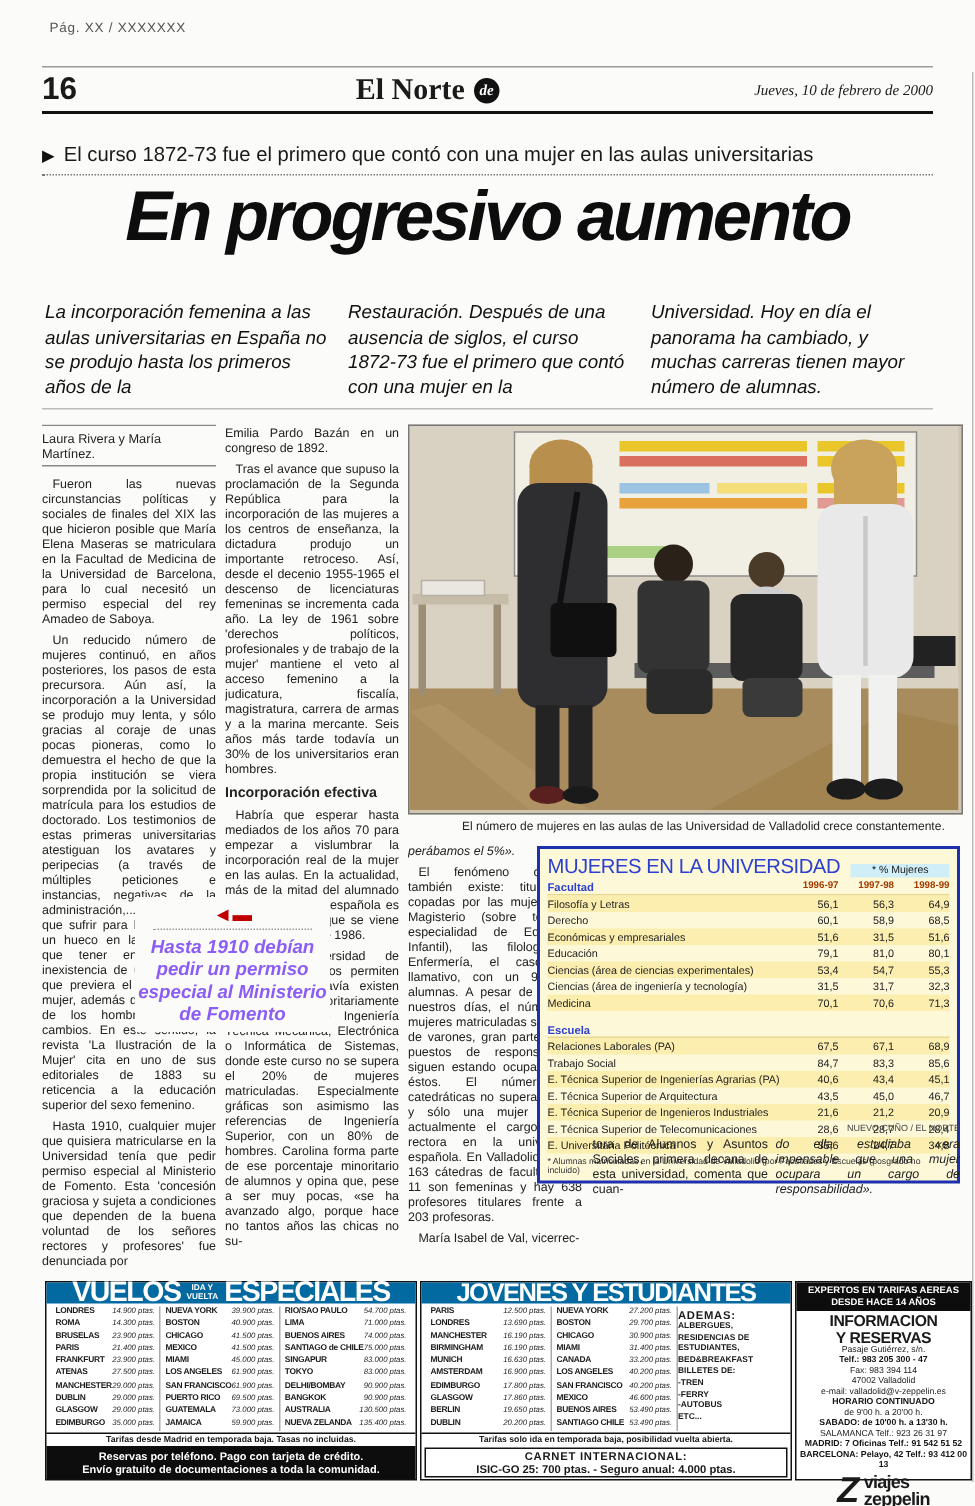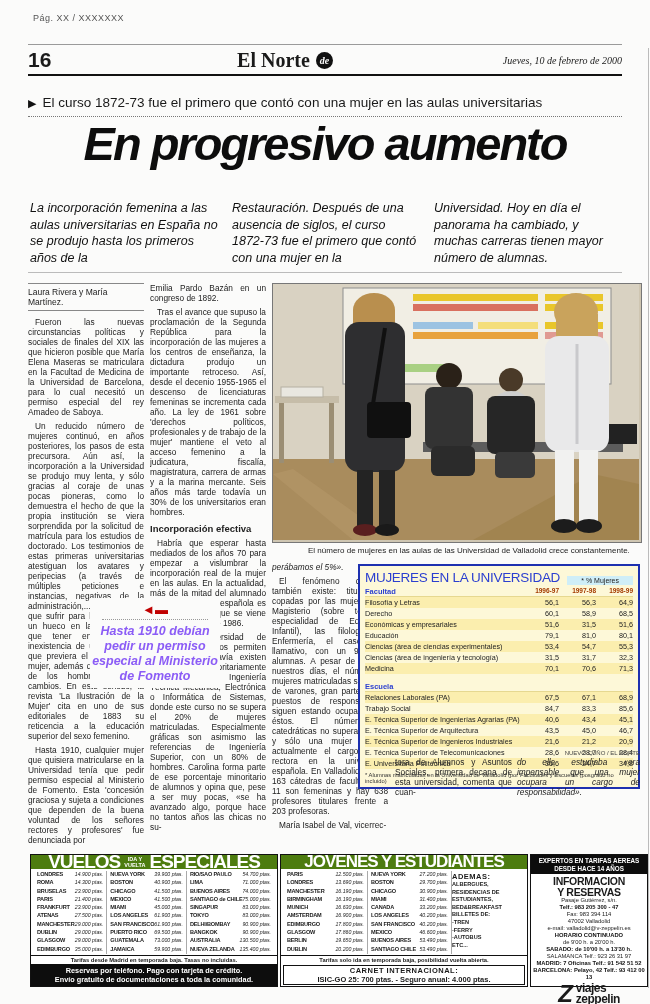--- a/index.html
+++ b/index.html
@@ -69,21 +69,21 @@
   .ut-credit{left:330px;top:467px;width:282px;text-align:right;font-size:6px;color:#444;}
 
   .below1{left:367px;top:474px;width:117px;height:56px;}
   .below2{left:489px;top:474px;width:123px;height:56px;}
 
   
   .ad{box-sizing:border-box;border:1px solid #111;background:#fff;}
   .ad-vuelos{left:30px;top:854px;width:248px;height:133px;}
   .ad-jov{left:280px;top:854px;width:248px;height:133px;}
   .ad-zep{left:530px;top:854px;width:118px;height:133px;}
-  .ad-head{background:#4d7c0f;color:#fff;display:flex;align-items:center;justify-content:center;height:14px;gap:4px;}
+  .ad-head{background:#0369a1;color:#fff;display:flex;align-items:center;justify-content:center;height:14px;gap:4px;}
   .ad-head .big{font-size:19px;font-weight:bold;letter-spacing:-1px;}
   .ad-head .small{font-size:5.5px;font-weight:bold;line-height:6px;text-align:center;}
   .price-grid{display:flex;padding:2px 3px 1px 3px;}
   .price-col{flex:1;border-right:1px solid #aaa;padding:0 3px;}
   .price-col:last-child{border-right:none;}
   .price-row{display:flex;justify-content:space-between;align-items:baseline;height:8.3px;overflow:hidden;}
   .pr-d{font-size:5.6px;font-weight:bold;letter-spacing:-.2px;white-space:nowrap;}
   .pr-p{font-size:5.2px;font-style:italic;white-space:nowrap;color:#222;}
   .ad-note{font-size:5.8px;font-weight:bold;text-align:center;border-top:1px solid #111;padding:1px 0;}
   .ad-black{background:#0d0d0d;color:#fff;font-size:7.3px;font-weight:bold;text-align:center;line-height:9px;padding:2px 0;}

